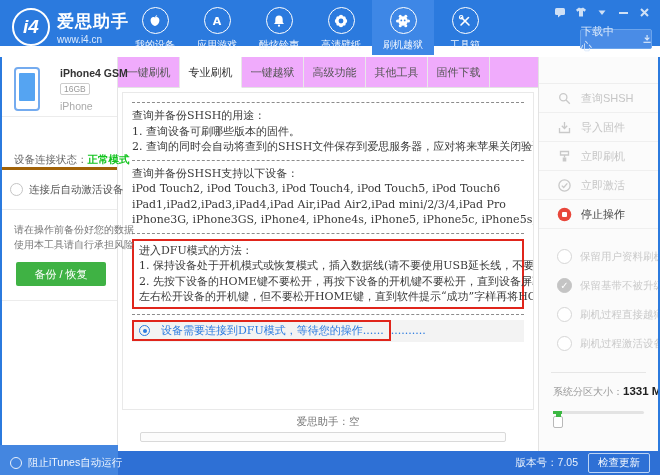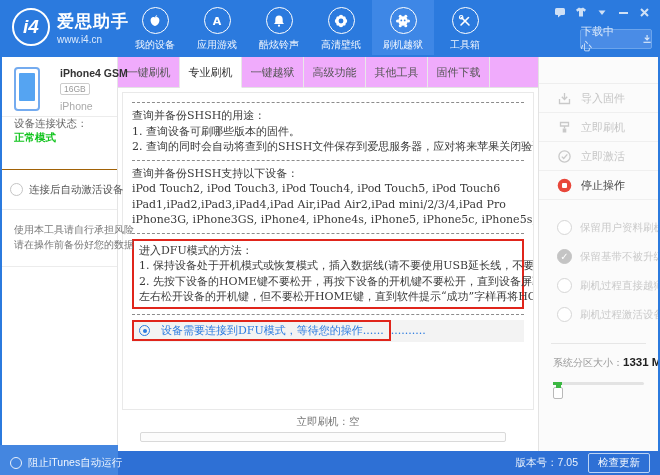--- a/index.html
+++ b/index.html
@@ -6,21 +6,21 @@
   html,body { width:660px; height:475px; }
   body {
     font-family: "Liberation Sans","DejaVu Sans",sans-serif;
     font-size: 11px; color:#333; background:#fff; overflow:hidden; position:relative;
   }
   .window { position:absolute; inset:0; }
   .edge { position:absolute; top:57px; bottom:24px; width:2px; background:#2b7ade; z-index:5; }
   .edge.left { left:0; } .edge.right { right:0; }
 
   
-  .header { position:absolute; top:0; left:0; width:660px; height:57px; background:#2b7ade; z-index:6; }
+  .header { position:absolute; top:0; left:0; width:660px; height:46px; background:#2b7ade; z-index:6; }
   .logo { position:absolute; left:12px; top:8px; display:flex; align-items:center; gap:7px; }
   .logo-circle { width:38px; height:38px; border:2px solid #fff; border-radius:50%;
     display:flex; align-items:center; justify-content:center;
     color:#fff; font-weight:bold; font-size:19px; font-style:italic; }
   .logo-text .t1 { color:#fff; font-size:17px; font-weight:bold; letter-spacing:1px; }
   .logo-text .t2 { color:#dceafc; font-size:10px; margin-top:1px; }
   .nav { position:absolute; left:124px; top:0; height:55px; display:flex; }
   .nav-item { width:62px; height:55px; display:flex; flex-direction:column; align-items:center;
     padding-top:7px; cursor:pointer; }
   .nav-item.active { background:#3e87e6; }
@@ -38,22 +38,22 @@
     border-right:1px solid #e5e5e5; z-index:4; }
   .dev-card { padding:10px 0 0 12px; height:60px; border-bottom:1px solid #ececec; position:relative; }
   .phone-ico { position:absolute; left:12px; top:10px; width:26px; height:44px;
     border:2px solid #74abef; border-radius:4px; padding:4px 3px; }
   .phone-screen { width:100%; height:28px; background:#55a4f2; border-radius:1px; }
   .dev-info { margin-left:46px; }
   .dev-name { font-size:10.5px; font-weight:bold; color:#333; white-space:nowrap; }
   .dev-cap { display:inline-block; margin-top:4px; font-size:8.5px; color:#999;
     border:1px solid #ccc; border-radius:2px; padding:0 3px; }
   .dev-model { font-size:10.5px; color:#aaa; margin-top:5px; }
-  .conn-row { height:53px; border-bottom:1px solid #a16207; display:flex; align-items:flex-start;
-    padding-left:12px; font-size:10.5px; color:#666; white-space:nowrap;flex-direction:column; }
+  .conn-row { height:53px; border-bottom:3px solid #a16207; display:flex; align-items:flex-end;
+    padding-left:12px; font-size:10.5px; color:#666; white-space:nowrap; }
   .conn-ok { color:#12c41e; font-weight:bold; }
   .auto-row { height:40px; border-bottom:1px solid #ececec; display:flex; align-items:center;
     gap:6px; padding-left:8px; cursor:pointer; }
   .radio { width:13px; height:13px; border:1px solid #c5c5c5; border-radius:50%; background:#fff; flex:none; }
   .auto-label { font-size:10.5px; color:#555; white-space:nowrap; }
   .warn-box { padding:12px 0 0 12px; }
   .warn-line { font-size:10px; color:#777; line-height:15px; white-space:nowrap; }
   .backup-btn { margin:10px 0 0 2px; width:90px; height:24px; background:#3fb244; color:#fff;
     font-size:11px; border:none; border-radius:2px; cursor:pointer; display:block; }
   .warn-sect { border-bottom:1px solid #ececec; padding-bottom:14px; }
@@ -264,22 +264,23 @@
     <div class="conn-row">
       <span>设备连接状态：</span>
         <span class="conn-ok">正常模式</span>
     </div>
     <div class="auto-row">
       <span class="radio"></span>
       <span class="auto-label">连接后自动激活设备</span>
     </div>
     <div class="warn-sect">
       <div class="warn-box">
+        <div class="warn-line">请在操作前备份好您的数据</div>
         <div class="warn-line">使用本工具请自行承担风险</div>
-        <div class="warn-line">请在操作前备份好您的数据</div>
+        <button class="backup-btn">备份 / 恢复</button>
       </div>
     </div>
   </div>
 
   <div class="main">
     <div class="tabbar">
       <div class="tab">一键刷机</div>
       <div class="tab active">专业刷机</div>
       <div class="tab">一键越狱</div>
       <div class="tab">高级功能</div>
@@ -310,28 +311,35 @@
           <span class="dot-ring">
               <i></i>
             </span>
           <span class="status-text">设备需要连接到DFU模式，等待您的操作......</span>
         </span>
         <span class="status-text">..........</span>
       </div>
     </div>
 
     <div class="fw-row">
-      <span>立即刷机：</span><span>空</span>
+      <span>爱思助手：</span><span>空</span>
     </div>
     <div class="progress"></div>
   </div>
 
   <div class="rightbar">
     <div class="rb-spacer"></div>
 
+    <div class="rb-action">
+      <svg width="15" height="15" viewBox="0 0 15 15">
+        <circle cx="6.3" cy="6.3" r="3.6" fill="none" stroke="#c9c9c9" stroke-width="1.3"></circle>
+        <path d="M9 9 L12.8 12.8" stroke="#c9c9c9" stroke-width="1.3"></path>
+      </svg>
+      <span class="lbl">查询SHSH</span>
+    </div>
     <div class="rb-action">
       <svg width="15" height="15" viewBox="0 0 15 15">
         <path d="M2.5 8 v4.5 h10 V8" fill="none" stroke="#c9c9c9" stroke-width="1.3"></path>
         <path d="M7.5 2 v6 M4.8 5.8 L7.5 8.5 10.2 5.8" fill="none" stroke="#c9c9c9" stroke-width="1.3"></path>
       </svg>
       <span class="lbl">导入固件</span>
     </div>
     <div class="rb-action">
       <svg width="15" height="15" viewBox="0 0 15 15">
         <path d="M3.5 2.5 h8 v3.5 h-8 z" fill="none" stroke="#c9c9c9" stroke-width="1.3"></path>

